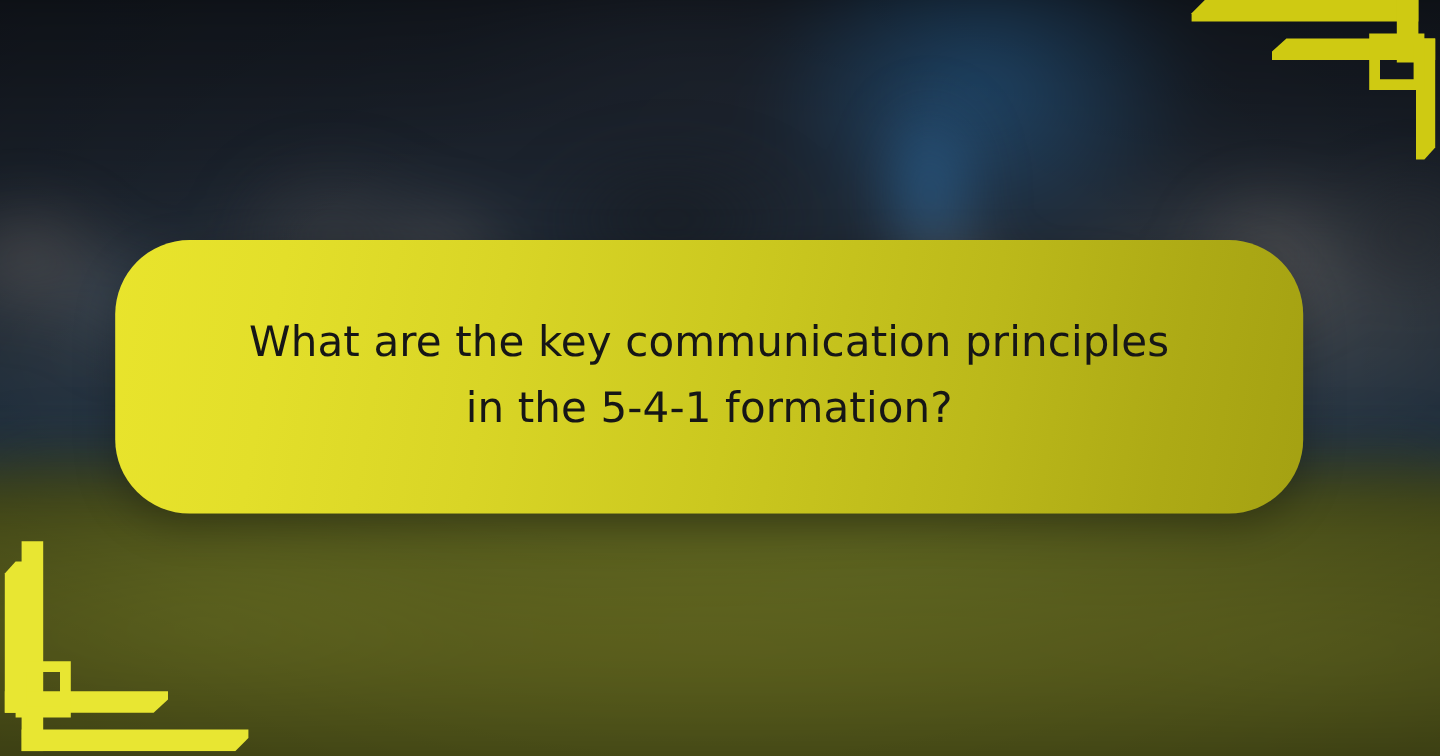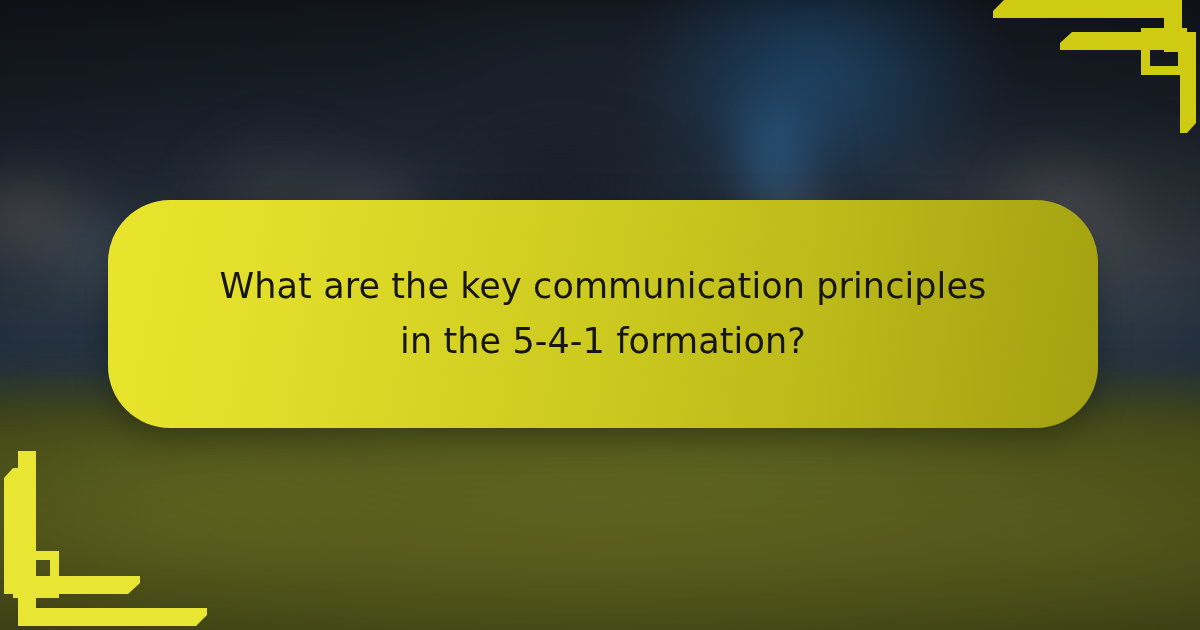--- a/index.html
+++ b/index.html
@@ -97,21 +97,21 @@
   .corner-frame {
     position: absolute;
     pointer-events: none;
   }
   .corner-tr { top: 0; right: 0; }
   .corner-bl { bottom: 0; left: 0; }
 
   
   .question-card {
     position: absolute;
-    left: 108px;
+    left: 96px;
     top: 200px;
     width: 990px;
     height: 228px;
     border-radius: 62px;
     background: linear-gradient(100deg,
       #e9e42c 0%,
       #e3df2a 14%,
       #d9d526 32%,
       #cbc81f 52%,
       #bcb91a 72%,

